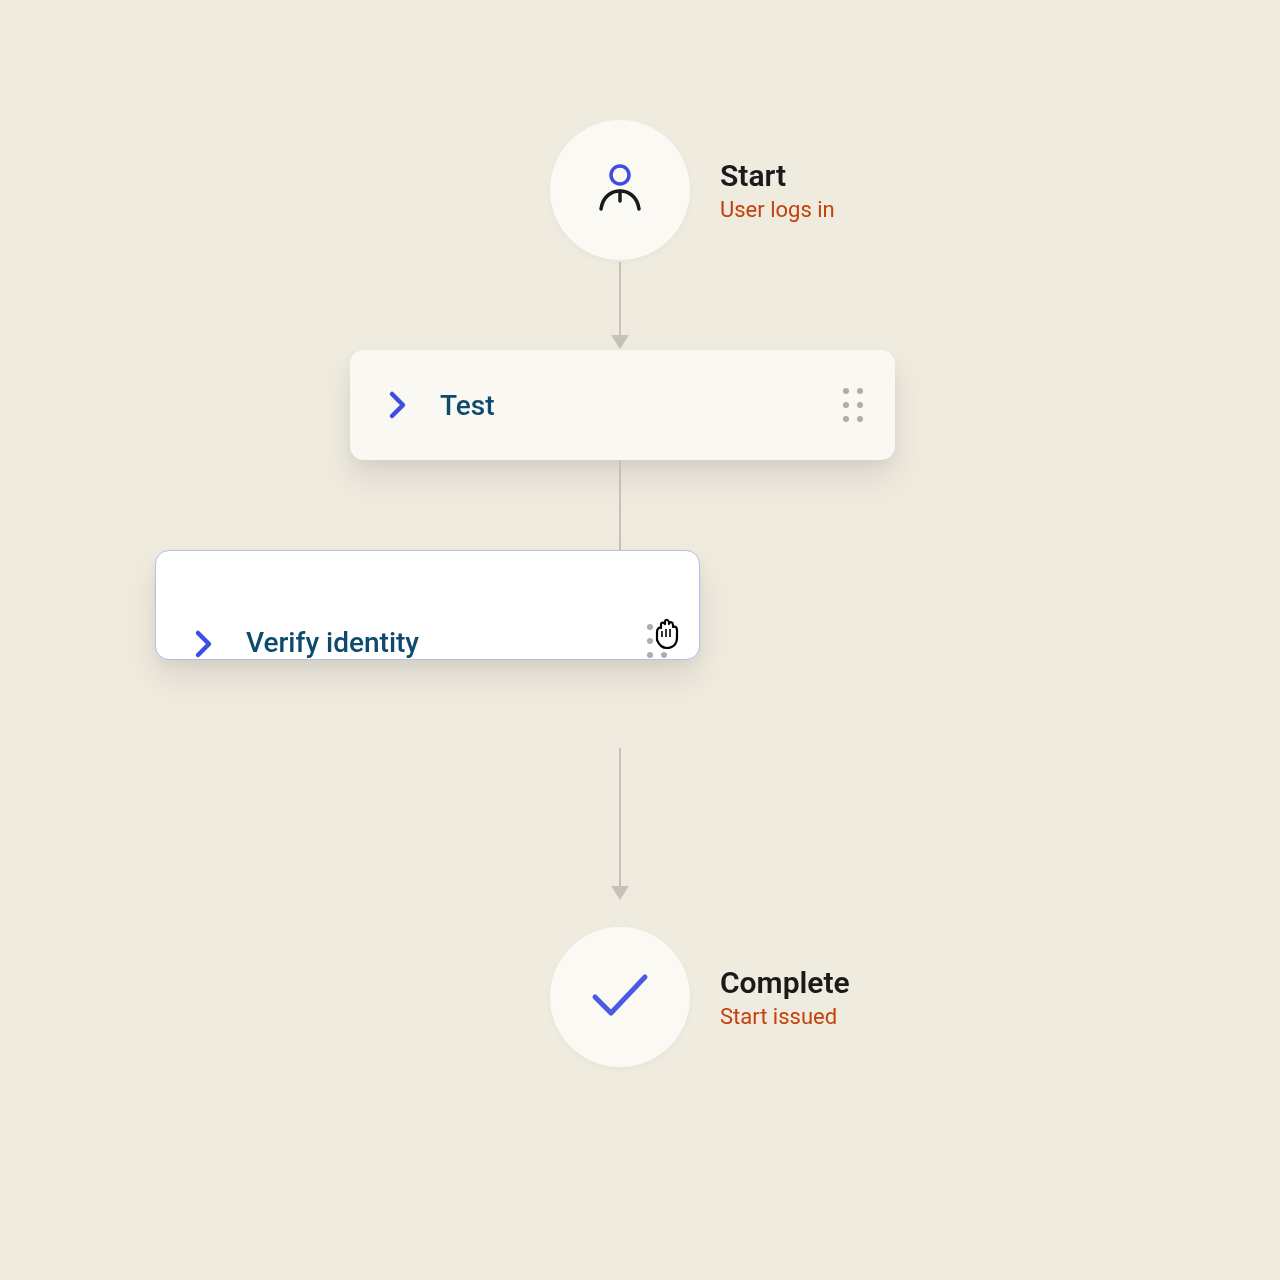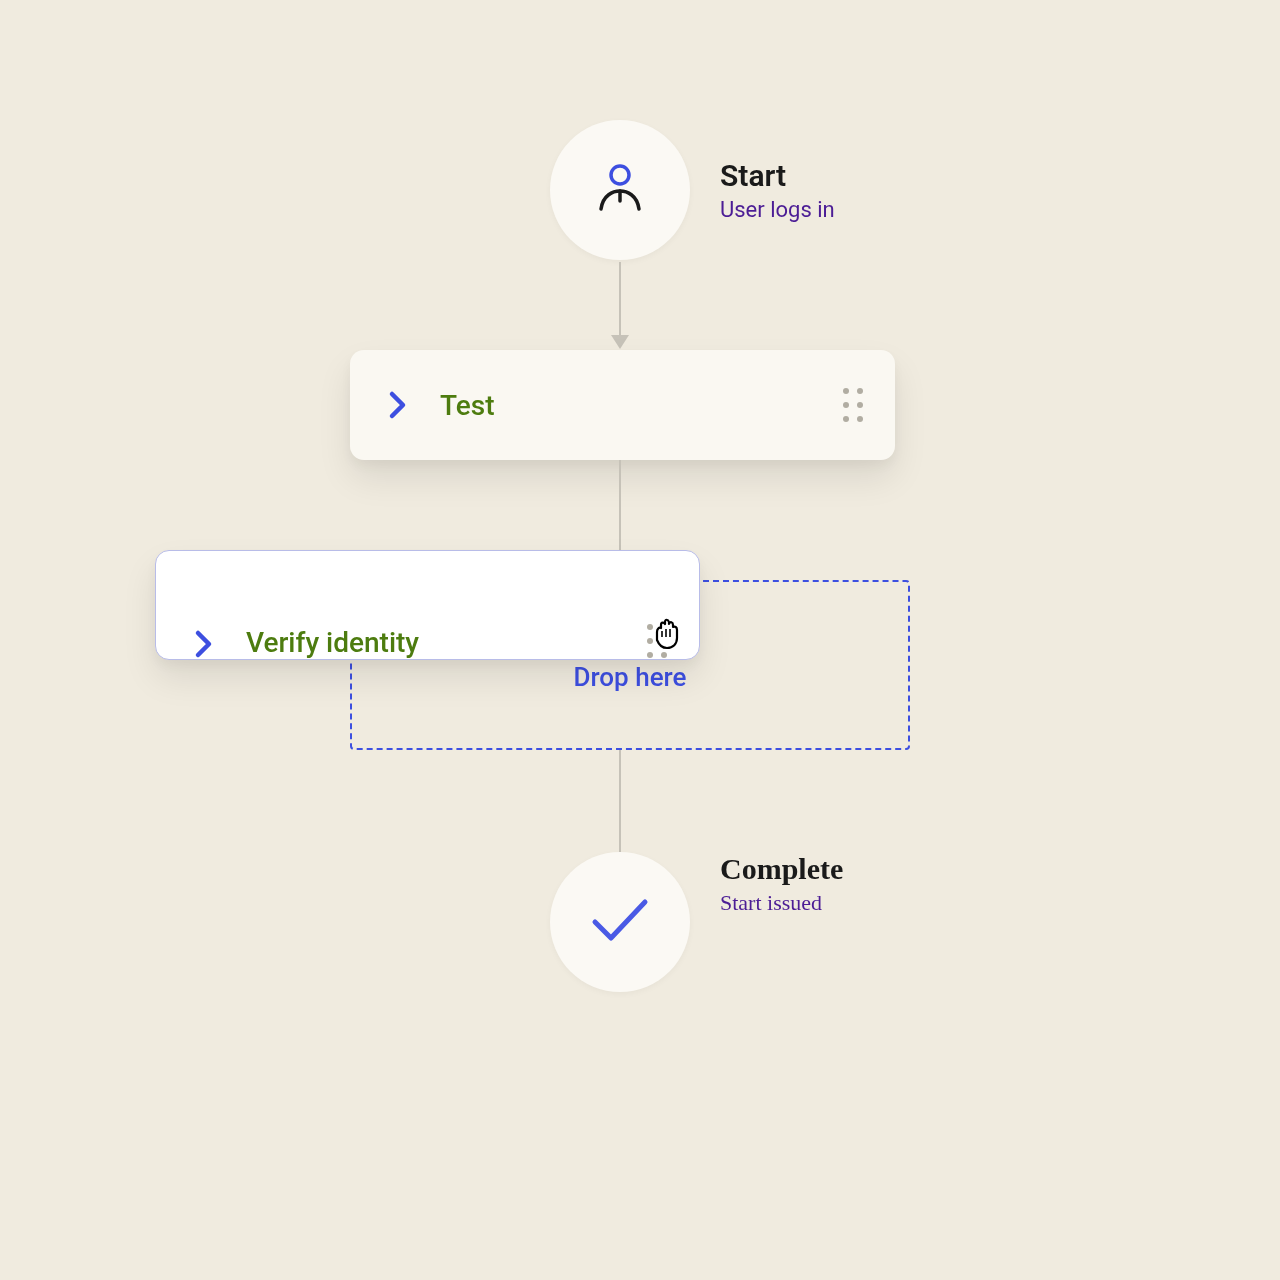--- a/index.html
+++ b/index.html
@@ -22,21 +22,21 @@
     width: 140px; height: 140px;
     background: #FBF9F4;
     border-radius: 50%;
     display: flex; align-items: center; justify-content: center;
     box-shadow: 0 2px 6px rgba(0,0,0,0.04);
   }
   .node-labels .title {
     font-size: 30px; font-weight: 600; color: #1A1A1A; margin-bottom: 4px;
   }
   .node-labels .sub {
-    font-size: 22px; color: #4c1d95;
+    font-size: 22px; color: #c2410c;
   }
 
   
   .arrow {
     position: absolute;
     left: 619px;
     width: 2px;
     background: #C6C2B8;
   }
   .arrow1 { top: 262px; height: 75px; }
@@ -72,21 +72,21 @@
     background: #FFFFFF;
     border: 1.5px solid #B8BCE8;
     z-index: 5;
     align-items: flex-end;
   }
   .step-card .chev {
     margin-right: 32px;
     display: flex; align-items: center;
   }
   .step-card .label {
-    font-size: 28px; font-weight: 500; color: #4d7c0f; flex: 1;
+    font-size: 28px; font-weight: 500; color: #0c4a6e; flex: 1;
   }
   .drag-dots {
     width: 24px; height: 36px;
     display: grid; grid-template-columns: repeat(2, 6px); grid-template-rows: repeat(3, 6px);
     gap: 8px; align-content: center; justify-content: center;
   }
   .drag-dots span {
     width: 6px; height: 6px; border-radius: 50%; background: #B1ADA2;
   }
 
@@ -108,22 +108,22 @@
   
   .grab-cursor {
     position: absolute;
     left: 648px; top: 612px;
     z-index: 10;
   }
 
   
   .complete-node {
     position: absolute;
-    left: 550px; top: 852px;
-    display: flex; align-items: flex-start; gap: 30px; font-family: Liberation Serif, serif;
+    left: 550px; top: 927px;
+    display: flex; align-items: center; gap: 30px;
   }
 
 </style>
 </head>
 <body>
 
 <div class="canvas">
 
   <div class="start-node">
     <div class="circle">
@@ -157,23 +157,20 @@
         <span></span>
         <span></span>
         <span></span>
         <span></span>
     </span>
   </div>
 
   <div class="arrow arrow2"></div>
   <div class="arrowhead ah2"></div>
 
-  <div class="drop-zone">
-    <span class="dz-label">Drop here</span>
-  </div>
 
   <div class="step-card step-verify">
     <span class="chev">
       <svg width="20" height="30" viewBox="0 0 20 30" fill="none">
         <path d="M4 4 L15 15 L4 26" stroke="#3D4FE0" stroke-width="4.5" stroke-linecap="round" stroke-linejoin="round"></path>
       </svg>
     </span>
     <span class="label">Verify identity</span>
     <span class="drag-dots">
       <span></span>

